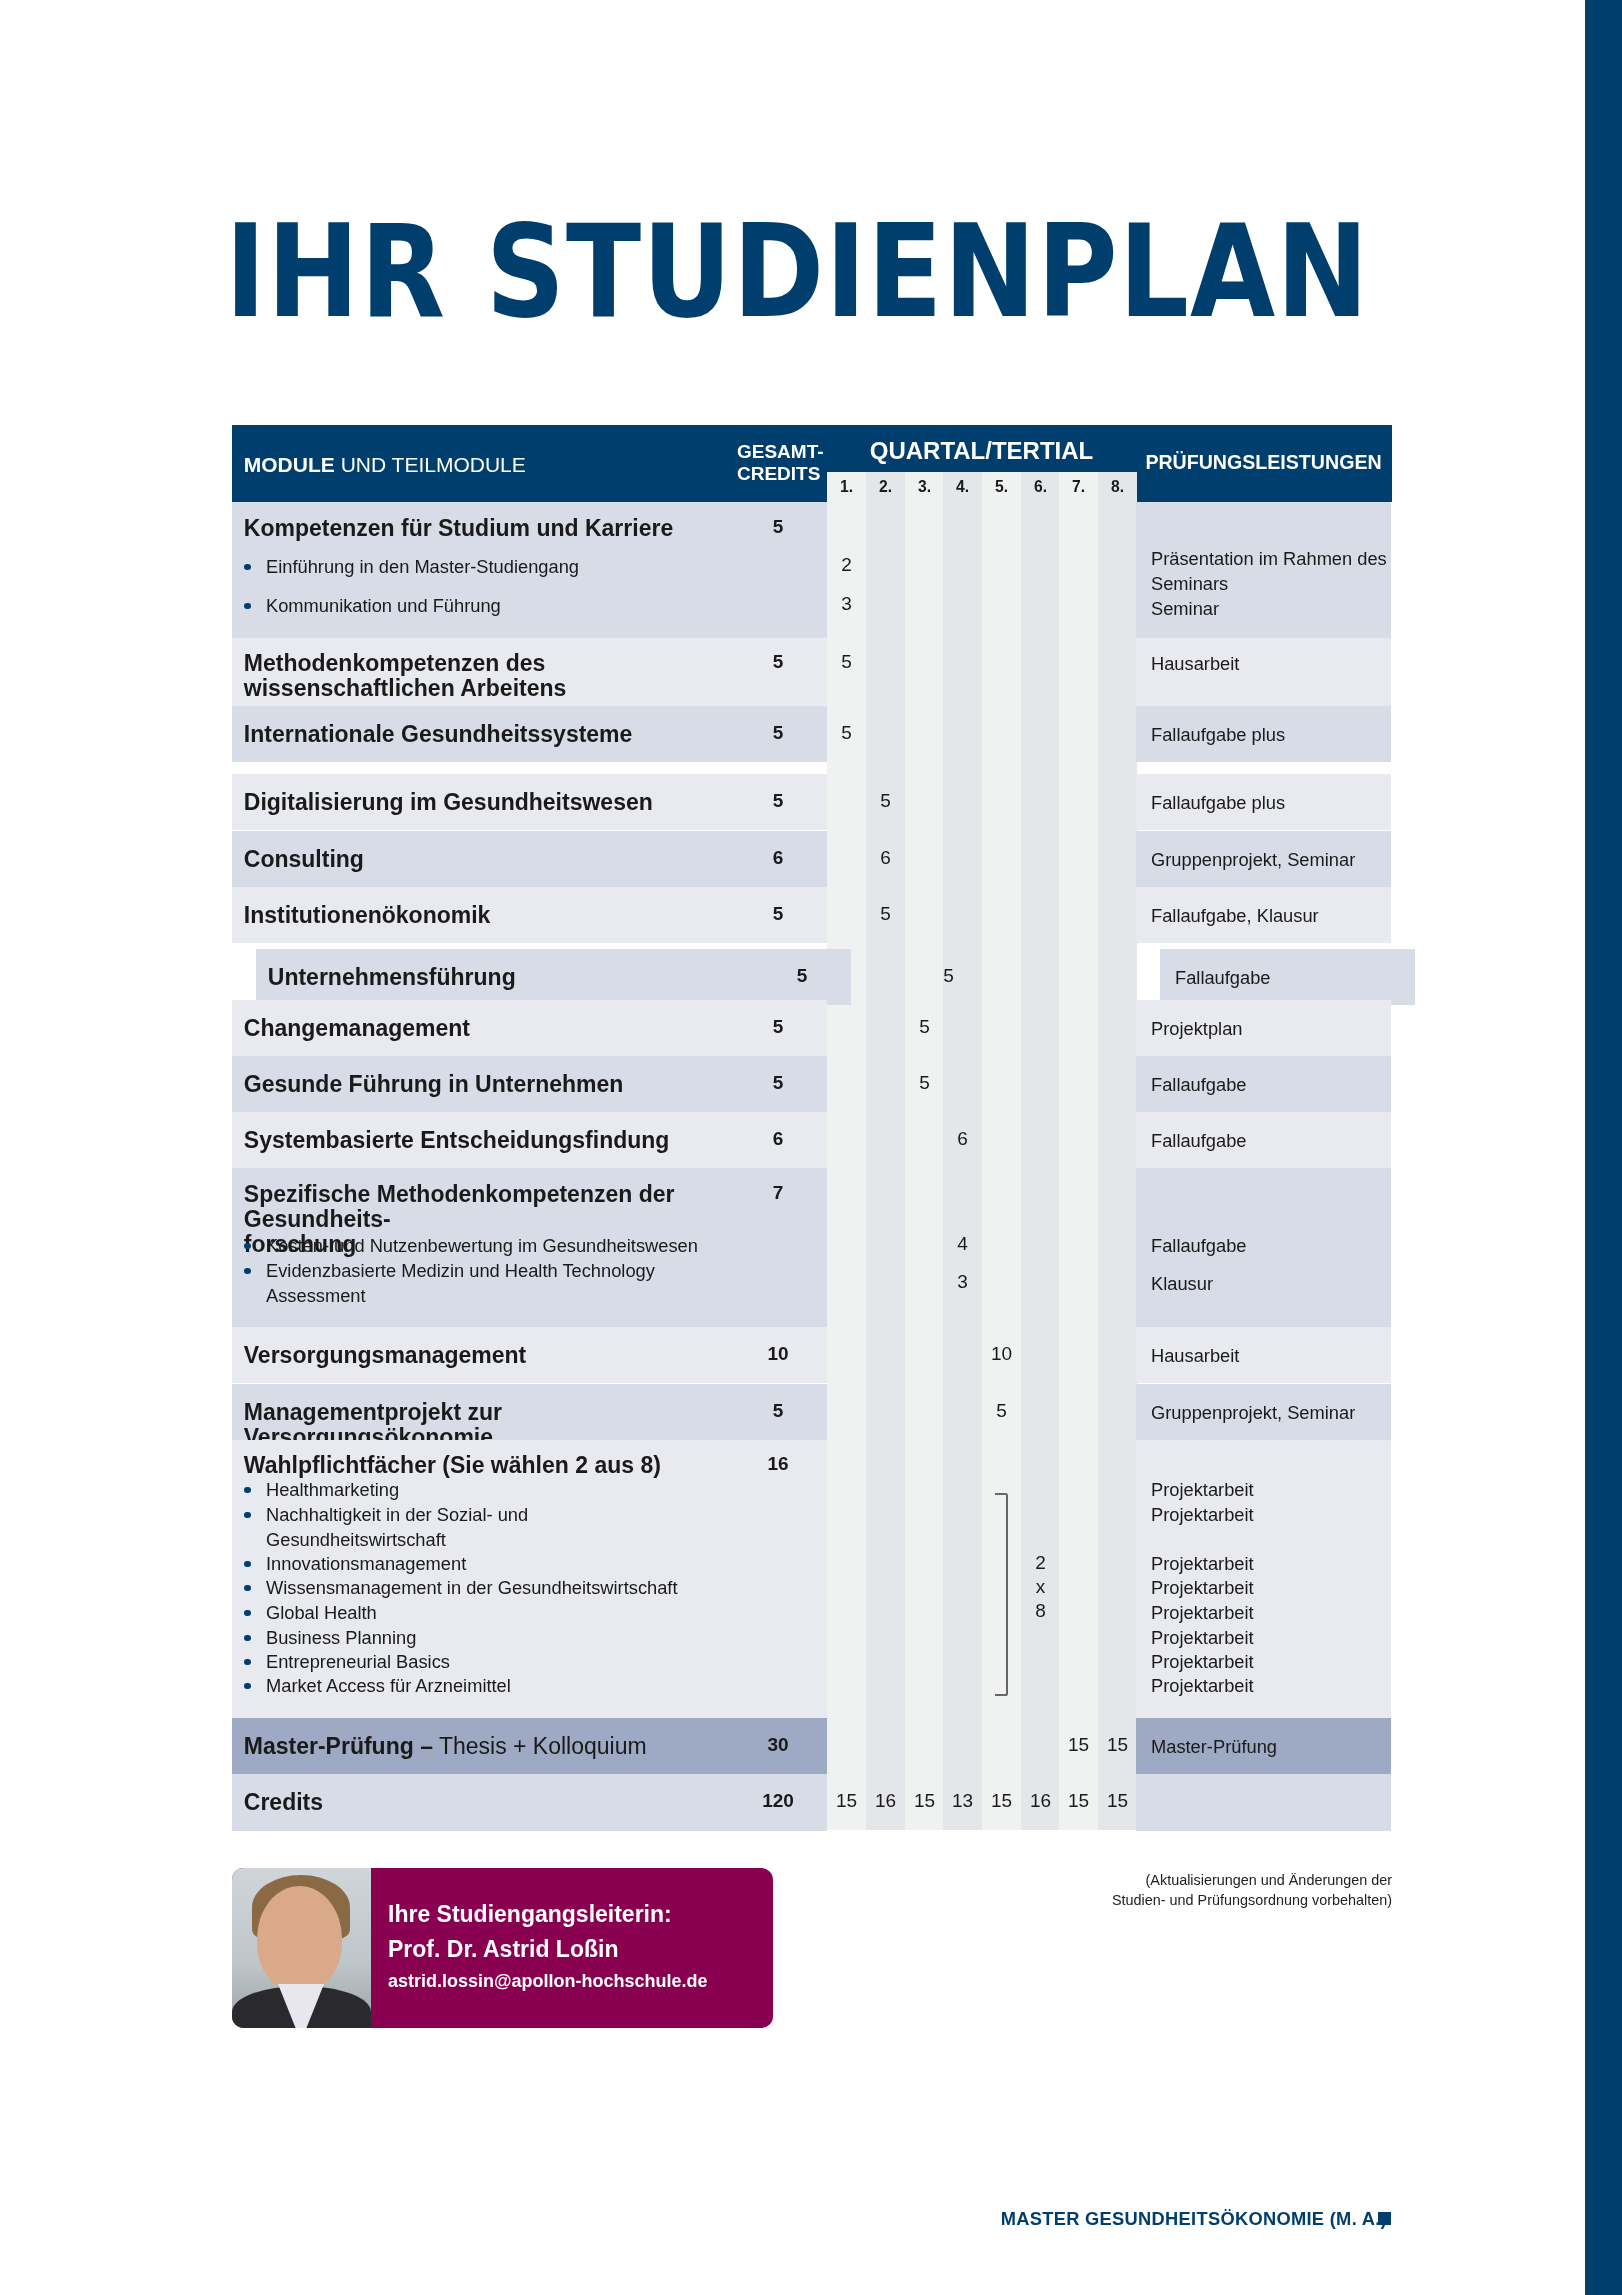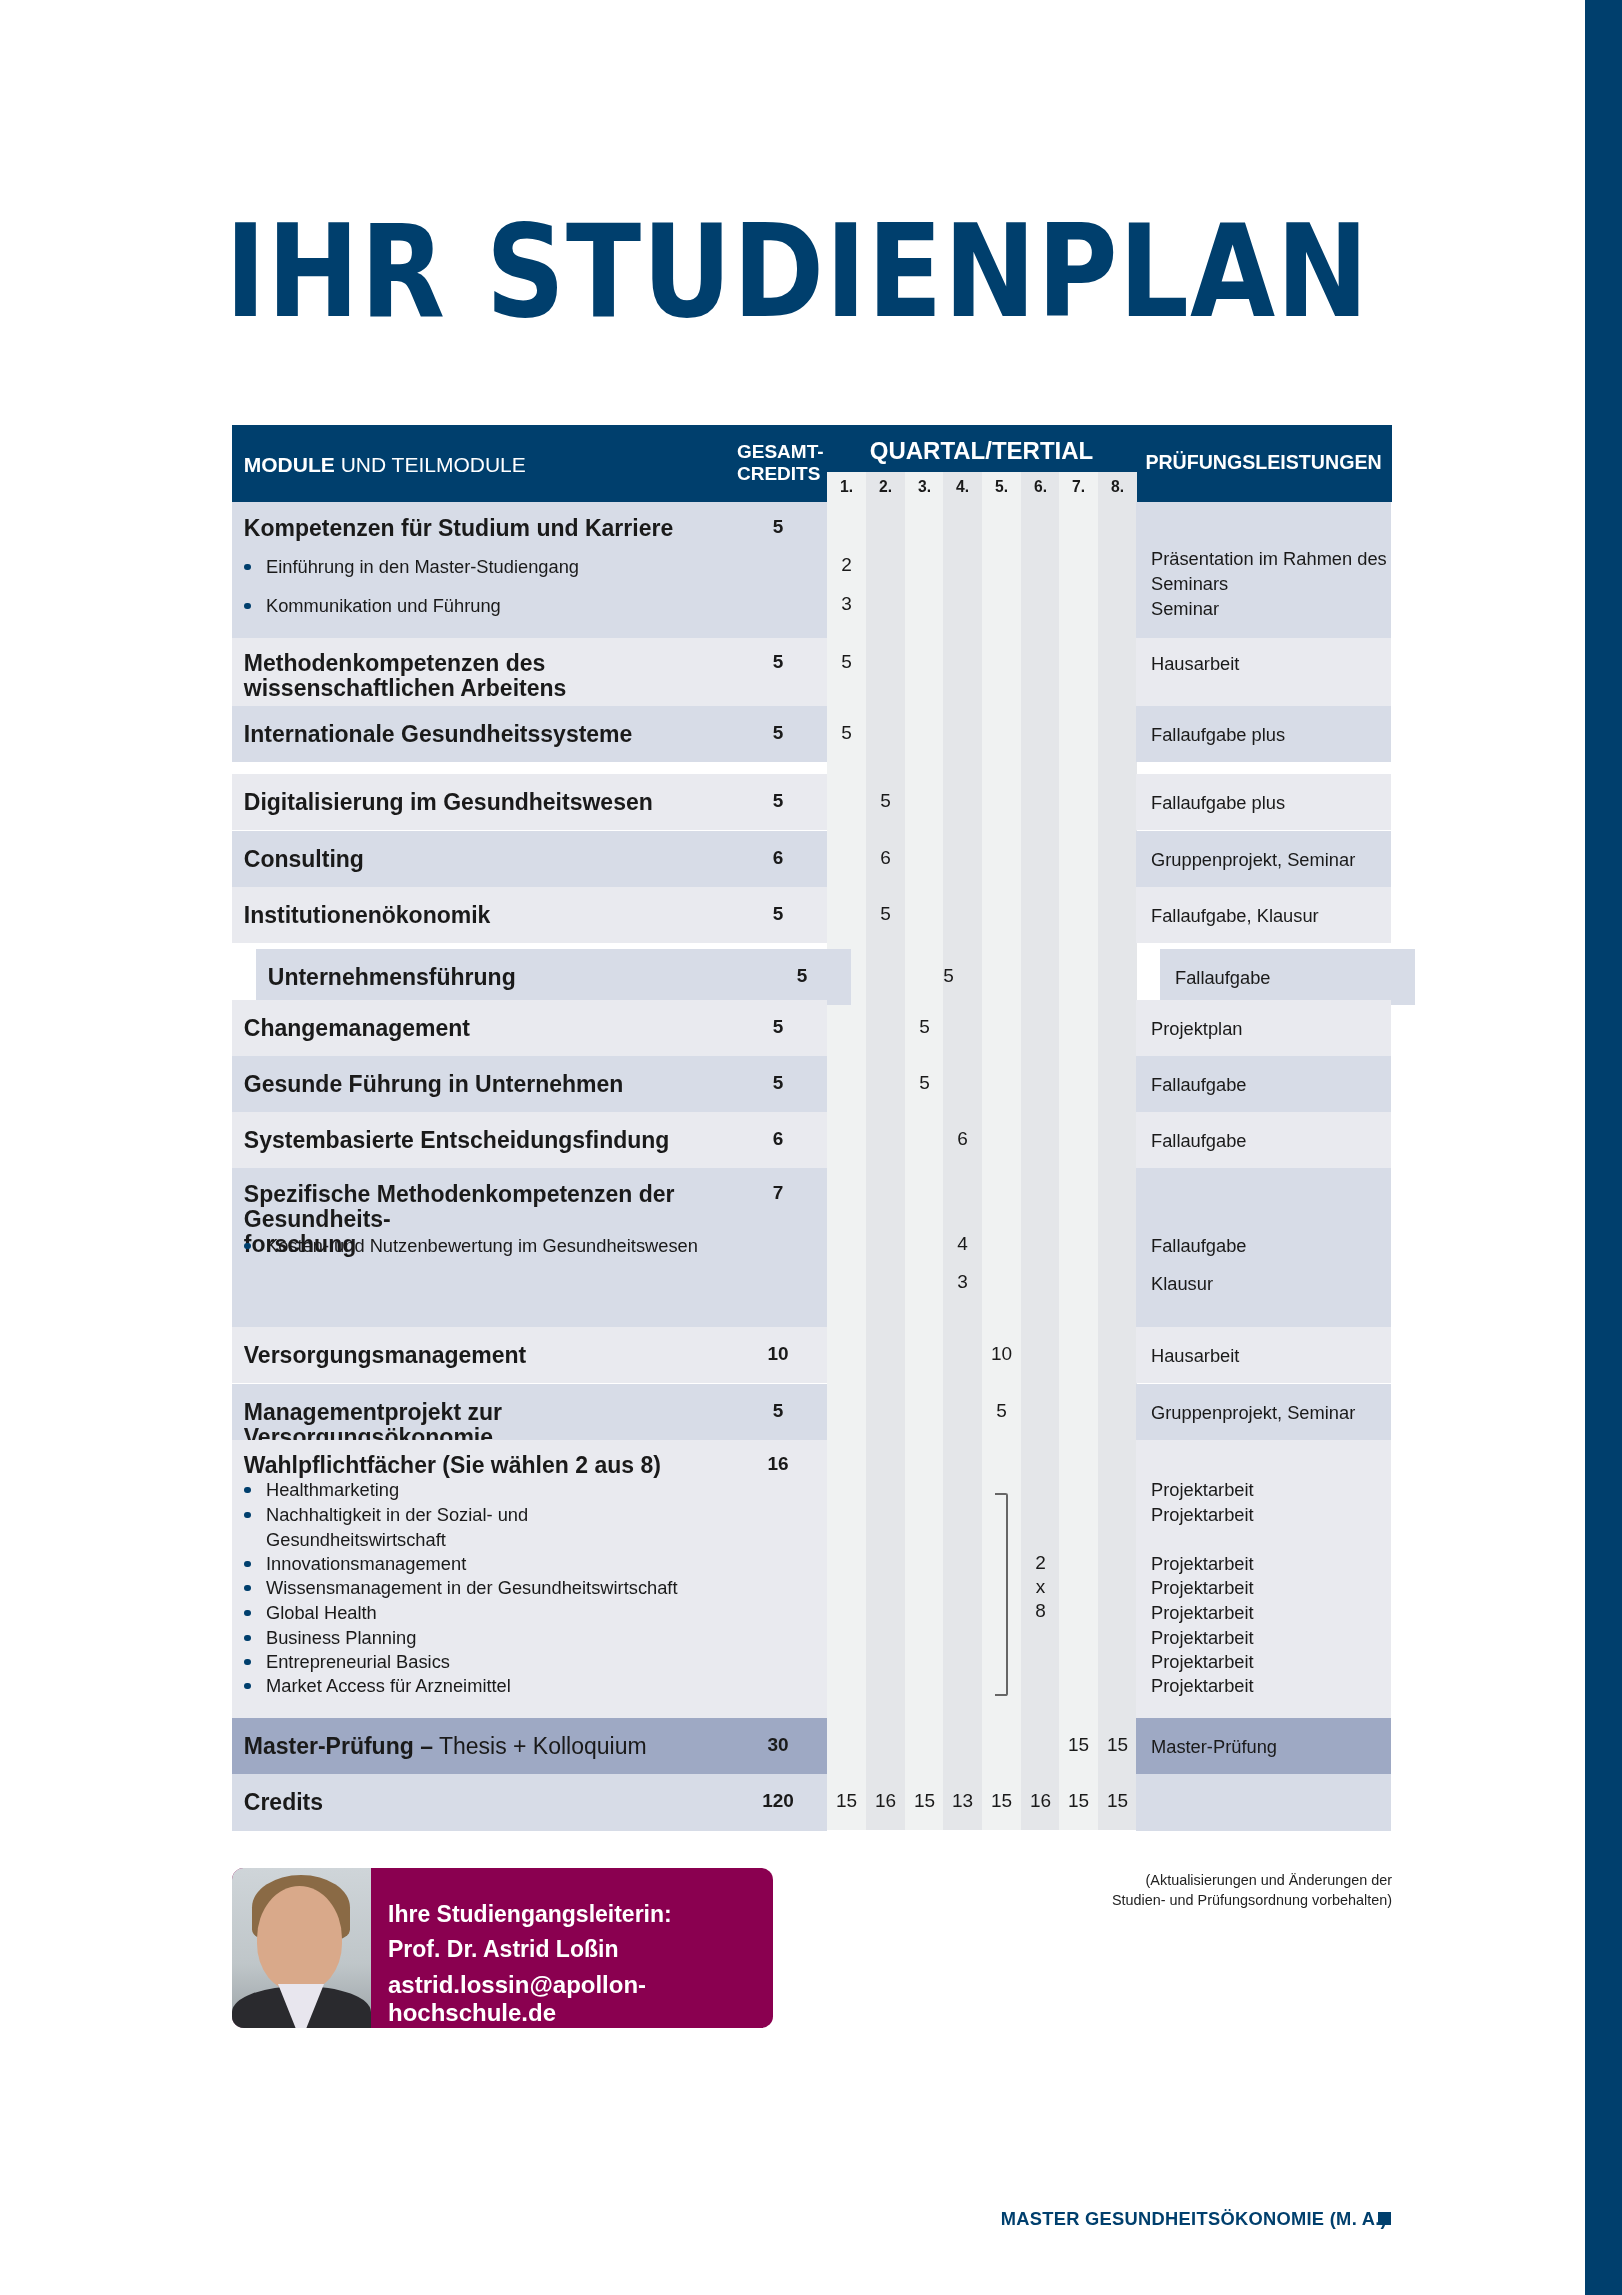--- a/index.html
+++ b/index.html
@@ -33,21 +33,21 @@
   .sub::before { content:""; position:absolute; left:-21.6px; top:9.8px; width:6.5px; height:6.5px; border-radius:50%; background:#003f6d; }
   .light { font-weight:normal; }
   .bracket { position:absolute; width:10.5px; border:2px solid #666; border-left:none; border-radius:0 2.6px 2.6px 0; }
   .contact { position:absolute; left:232px; top:1868px; width:541px; height:160px; border-radius:11.8px; overflow:hidden; background:#8a0050; }
   .photo { position:absolute; left:0; top:0; width:139px; height:160px; background:linear-gradient(180deg,#cfd5d9 0%,#bfc6c9 60%,#9aa1a5 100%); }
   .face { position:absolute; left:25px; top:18.3px; width:85px; height:105px; border-radius:50% 50% 45% 45%; background:#d9a98a; }
   .hair { position:absolute; left:19.6px; top:6.5px; width:98px; height:65px; border-radius:60% 60% 20% 20%; background:#8a6a45; }
   .shoulders { position:absolute; left:0; top:118px; width:139px; height:52px; border-radius:50% 50% 0 0; background:#2a2a2e; }
   .shirt { position:absolute; left:46px; top:116px; width:46px; height:46px; background:#e8e6ee; clip-path:polygon(0 0,100% 0,60% 100%,40% 100%); }
   .c-title { position:absolute; left:156px; top:29px; color:#fff; font-size:23px; font-weight:bold; line-height:35px; }
-  .c-mail { position:absolute; left:156px; top:103px; color:#fff; font-size:24px; font-weight:bold; }
+  .c-mail { position:absolute; left:156px; top:103px; color:#fff; font-size:18px; font-weight:bold; }
   .disclaimer { position:absolute; left:982px; top:1870px; width:410px; text-align:right; font-size:14.4px; line-height:20px; color:#222; }
   .footer { position:absolute; left:942px; top:2208px; width:445px; text-align:right; font-size:18.3px; font-weight:bold; color:#003f6d; letter-spacing:0.3px; }
   .footer-square { position:absolute; left:1378px; top:2212px; width:13px; height:13px; background:#003f6d; }
 </style>
 </head>
 <body>
 
 <div class="side-bar"></div>
 <h1 class="title" style="margin:0;">IHR STUDIENPLAN</h1>
 
@@ -171,20 +171,21 @@
     <div class="seg-l"></div>
       <div class="seg-r"></div>
     <div class="mname" style="top:14.4px;">
         <div>Spezifische Methodenkompetenzen der Gesundheits-</div>
         <div>forschung</div>
       </div>
     <div class="mcred" style="top:14.4px;">7</div>
     <div class="sub" style="top:65px;">Kosten- und Nutzenbewertung im Gesundheitswesen</div>
     <div class="qval" style="left:711px;top:65px;">4</div>
     <div class="exam" style="top:65px;">Fallaufgabe</div>
+    <div class="sub" style="top:90px;width:406px;">Evidenzbasierte Medizin und  Health Technology Assessment</div>
     <div class="qval" style="left:711px;top:103px;">3</div>
     <div class="exam" style="top:103px;">Klausur</div>
   </div>
 
   <div class="row lt" style="top:902px;height:56px;">
     <div class="seg-l"></div>
       <div class="seg-r"></div>
     <div class="mname" style="top:15.7px;">Versorgungsmanagement</div>
     <div class="mcred" style="top:15.7px;">10</div>
     <div class="qval" style="left:750px;top:15.7px;">10</div>

